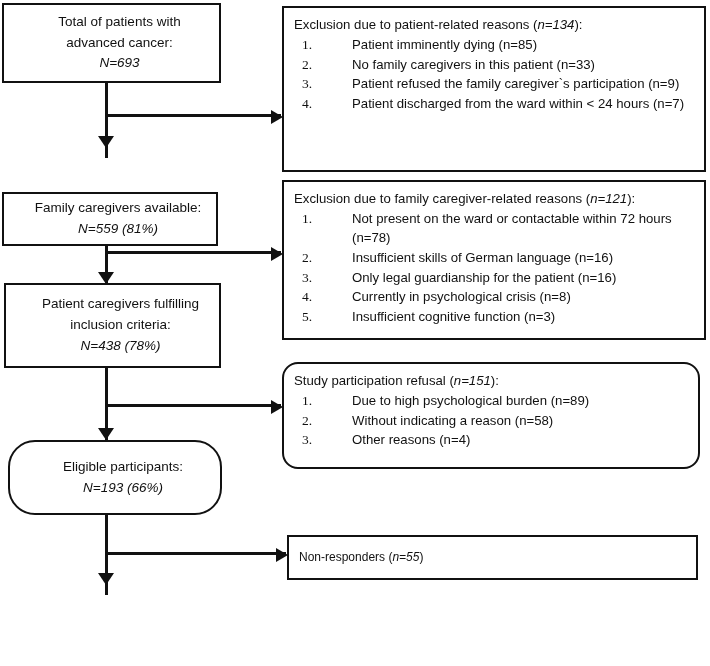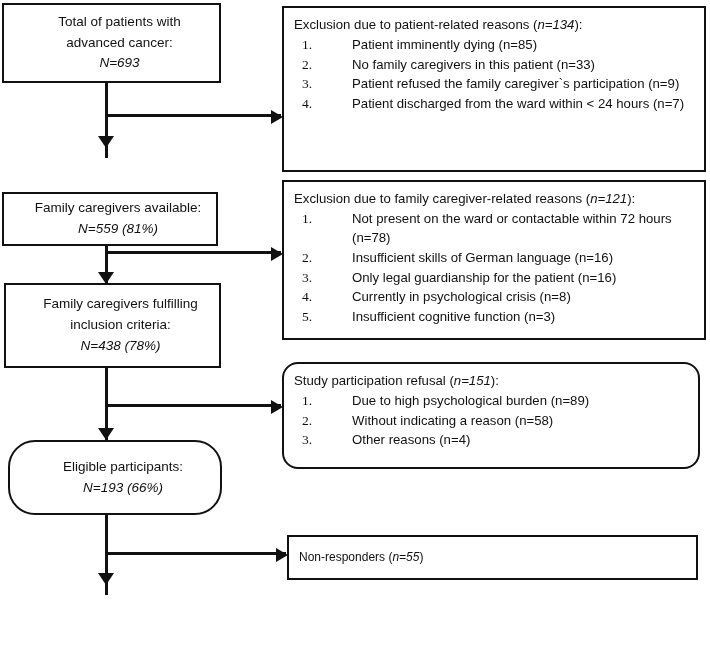--- a/index.html
+++ b/index.html
@@ -107,21 +107,21 @@
     <span class="ln">advanced cancer:</span>
     <span class="ln it">N=693</span>
   </div>
 
   <div class="box lbox" style="left:2px;top:148px;width:216px;height:54px;margin-top:44px;">
     <span class="ln">Family caregivers available:</span>
     <span class="ln it">N=559 (81%)</span>
   </div>
 
   <div class="box lbox" style="left:4px;top:283px;width:217px;height:85px;">
-    <span class="ln">Family caregivers fulfilling</span>
+    <span class="ln">Patient caregivers fulfilling</span>
     <span class="ln">inclusion criteria:</span>
     <span class="ln it">N=438 (78%)</span>
   </div>
 
   <div class="box lbox" style="left:8px;top:440px;width:214px;height:75px;border-radius:27px;">
     <span class="ln">Eligible participants:</span>
     <span class="ln it">N=193 (66%)</span>
   </div>
 
 

